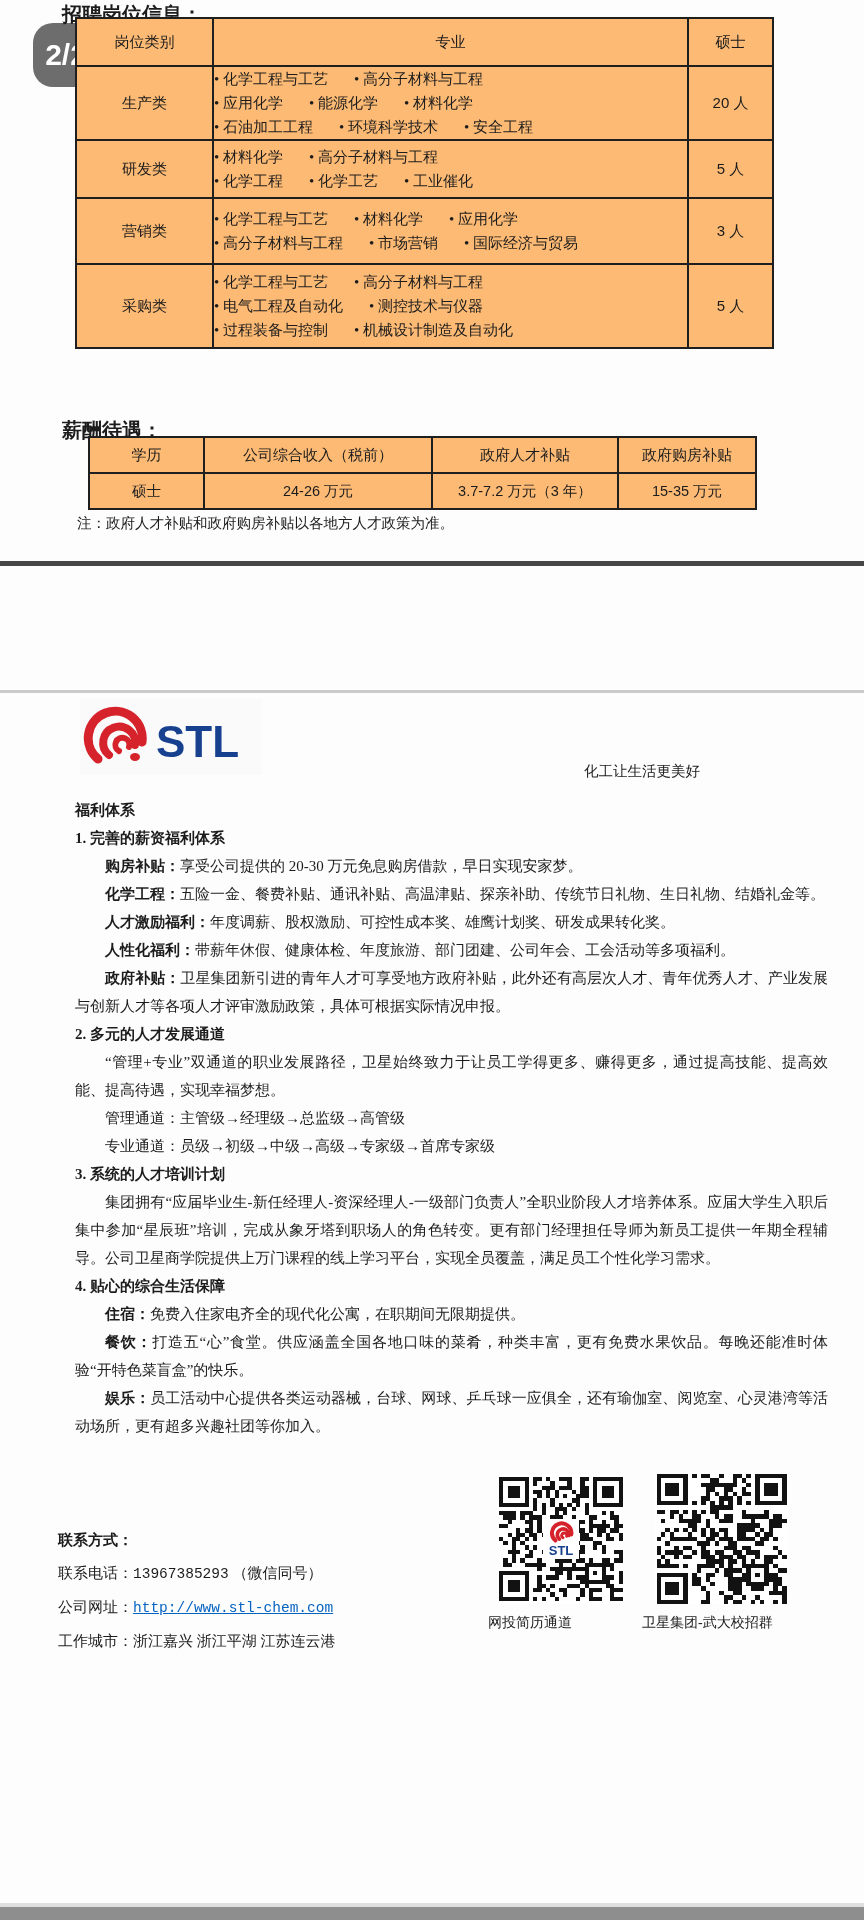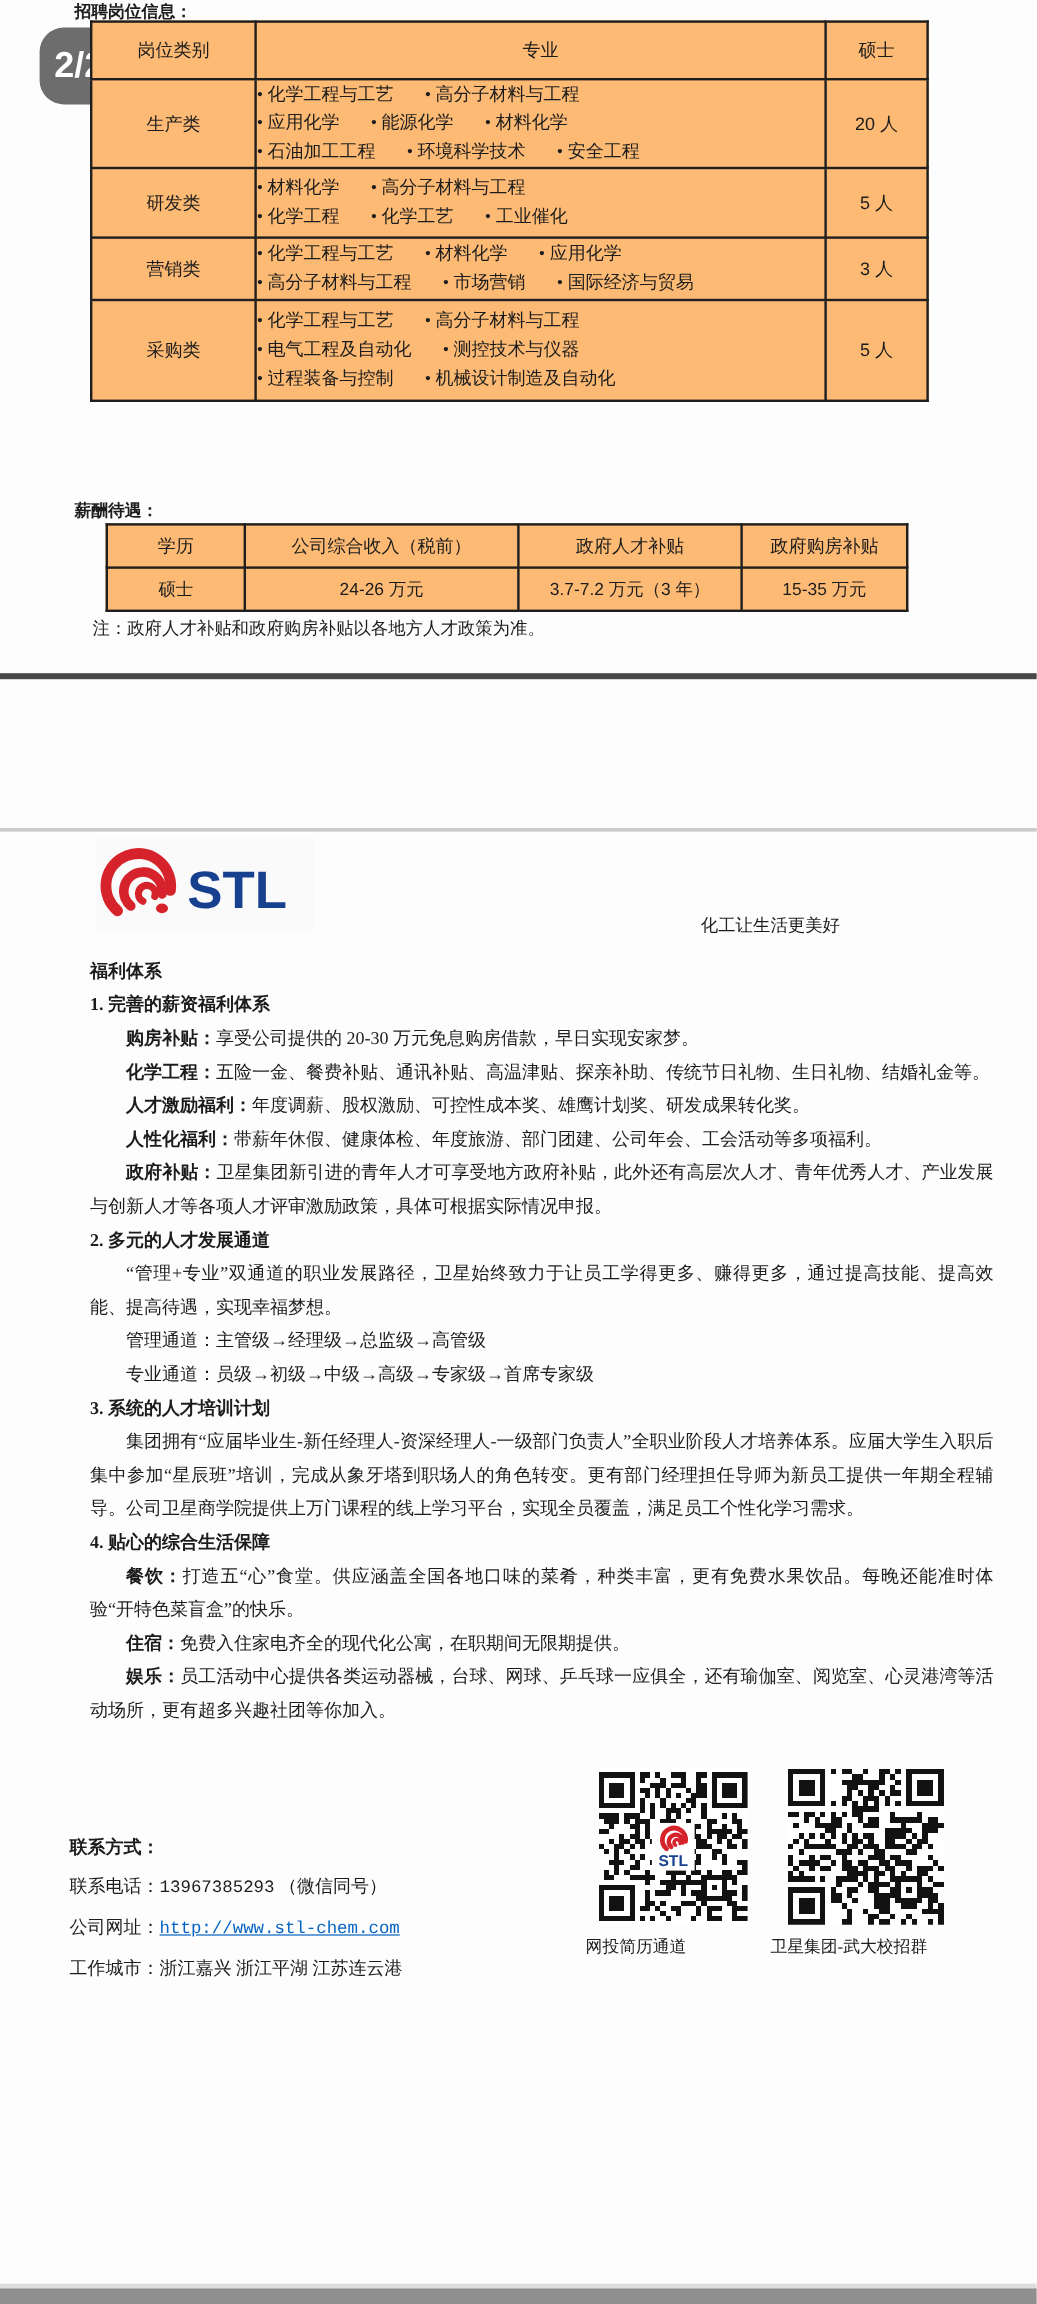--- a/index.html
+++ b/index.html
@@ -10,32 +10,32 @@
   }
   .abs{position:absolute;}
 
   
   #page-badge{
     left:33px;top:23px;width:66px;height:64px;background:#6d6d6d;border-radius:20px;
     color:#fff;font:700 30px/64px "Liberation Sans",sans-serif;text-align:center;
   }
 
   
-  .sec-title{font-weight:700;font-size:14px;}
+  .sec-title{font-weight:700;font-size:20px;}
   #recruit-title{left:62px;top:1px;}
   #salary-title{left:62px;top:417px;}
 
   
   table.doc-table{border-collapse:collapse;table-layout:fixed;background:#fdba74;}
   table.doc-table td,table.doc-table th{border:2px solid #1f1f1f;font-weight:400;font-size:15px;padding:0;}
   #recruit-table{left:75px;top:17px;width:697px;}
   #recruit-table thead tr{height:48px;}
   #recruit-table tbody tr:nth-child(1){height:74px;}
   #recruit-table tbody tr:nth-child(2){height:58px;}
-  #recruit-table tbody tr:nth-child(3){height:52px;}
+  #recruit-table tbody tr:nth-child(3){height:66px;}
   #recruit-table tbody tr:nth-child(4){height:84px;}
   #recruit-table tbody tr:nth-child(5){height:62px;}
   #recruit-table th{text-align:center;}
   .category-cell{text-align:center;vertical-align:middle;}
   .majors-cell{padding:4px 6px 4px 14px;vertical-align:middle;}
   .major-line{line-height:24px;white-space:nowrap;}
   .major-item{margin-right:26px;}
   .count-cell{text-align:center;vertical-align:middle;font-family:"Liberation Sans",sans-serif;font-size:14.5px;}
 
   #salary-table{left:88px;top:436px;width:667px;}
@@ -193,22 +193,22 @@
       <p class="para"><span class="plabel bold">人才激励福利：</span><span>年度调薪、股权激励、可控性成本奖、雄鹰计划奖、研发成果转化奖。</span></p>
       <p class="para"><span class="plabel bold">人性化福利：</span><span>带薪年休假、健康体检、年度旅游、部门团建、公司年会、工会活动等多项福利。</span></p>
       <p class="para"><span class="plabel bold">政府补贴：</span><span>卫星集团新引进的青年人才可享受地方政府补贴，此外还有高层次人才、青年优秀人才、产业发展与创新人才等各项人才评审激励政策，具体可根据实际情况申报。</span></p>
       <div class="b-heading">2. 多元的人才发展通道</div>
       <p class="para"><span>“管理+专业”双通道的职业发展路径，卫星始终致力于让员工学得更多、赚得更多，通过提高技能、提高效能、提高待遇，实现幸福梦想。</span></p>
       <p class="para"><span class="plabel">管理通道：</span><span>主管级→经理级→总监级→高管级</span></p>
       <p class="para"><span class="plabel">专业通道：</span><span>员级→初级→中级→高级→专家级→首席专家级</span></p>
       <div class="b-heading">3. 系统的人才培训计划</div>
       <p class="para"><span>集团拥有“应届毕业生-新任经理人-资深经理人-一级部门负责人”全职业阶段人才培养体系。应届大学生入职后集中参加“星辰班”培训，完成从象牙塔到职场人的角色转变。更有部门经理担任导师为新员工提供一年期全程辅导。公司卫星商学院提供上万门课程的线上学习平台，实现全员覆盖，满足员工个性化学习需求。</span></p>
       <div class="b-heading">4. 贴心的综合生活保障</div>
+      <p class="para"><span class="plabel bold">住宿：</span><span>免费入住家电齐全的现代化公寓，在职期间无限期提供。</span></p>
       <p class="para"><span class="plabel bold">餐饮：</span><span>打造五“心”食堂。供应涵盖全国各地口味的菜肴，种类丰富，更有免费水果饮品。每晚还能准时体验“开特色菜盲盒”的快乐。</span></p>
-      <p class="para"><span class="plabel bold">住宿：</span><span>免费入住家电齐全的现代化公寓，在职期间无限期提供。</span></p>
       <p class="para"><span class="plabel bold">娱乐：</span><span>员工活动中心提供各类运动器械，台球、网球、乒乓球一应俱全，还有瑜伽室、阅览室、心灵港湾等活动场所，更有超多兴趣社团等你加入。</span></p>
     </div>
 </div>
 
 <div class="abs" id="contact">
   <div class="c-title">联系方式：</div>
   <div class="c-line">
     <span>联系电话：</span><span class="mono">13967385293</span><span> （微信同号）</span>
   </div>
   <div class="c-line">

